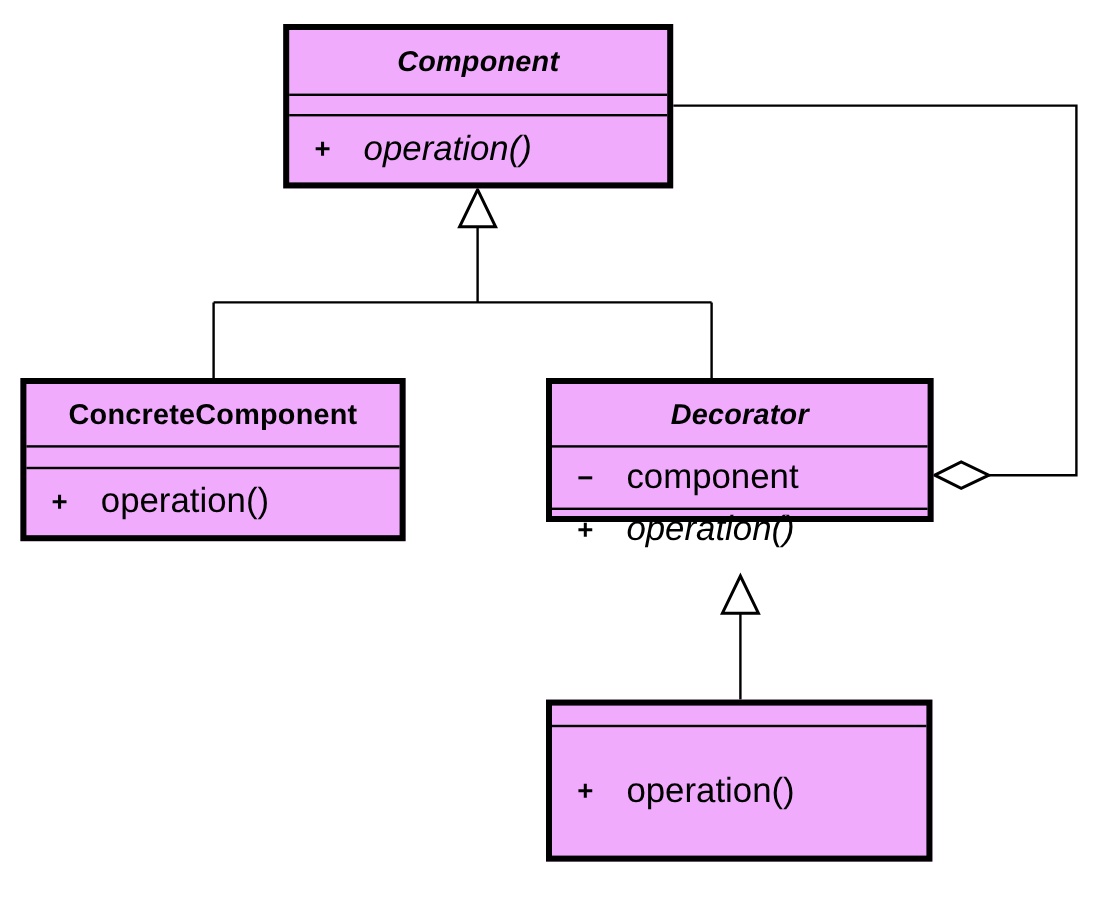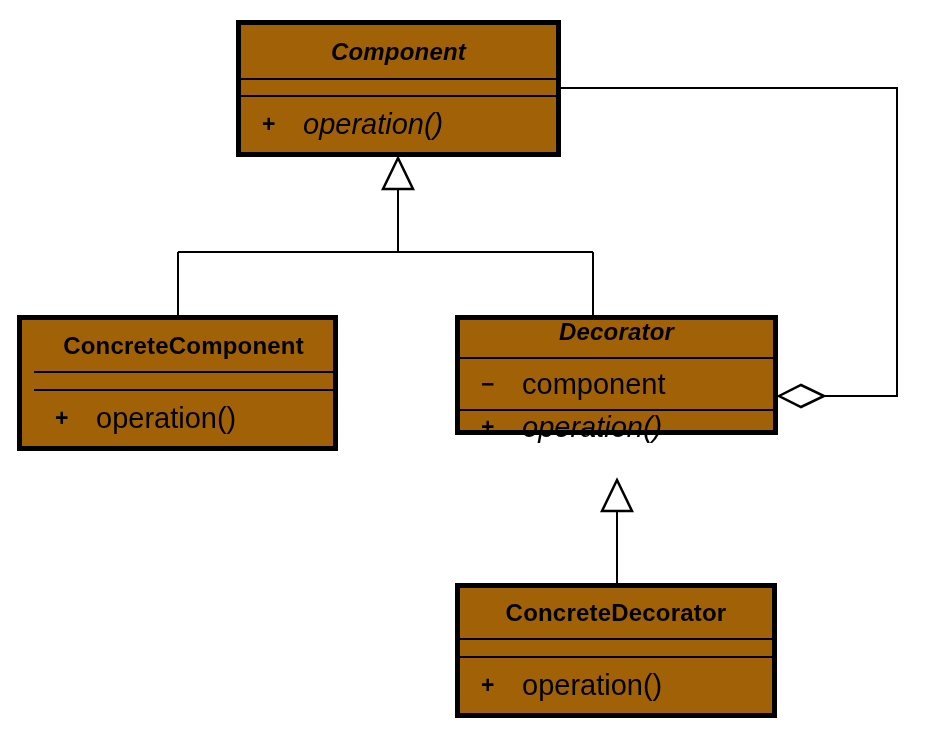--- a/index.html
+++ b/index.html
@@ -14,24 +14,23 @@
   }
   .connectors {
     position: absolute;
     left: 0; top: 0;
     width: 931px; height: 753px;
     pointer-events: none;
   }
   .uml-class {
     position: absolute;
     border: 5px solid #000000;
-    background: #a16207;
+    background: #f0abfc;
     display: flex;
     flex-direction: column;
-    justify-content: center;
   }
   .sec { border-bottom: 2px solid #000000; flex: none; }
   .sec.last { border-bottom: none; flex: 1; }
   .title-sec {
     display: flex;
     align-items: center;
     justify-content: center;
   }
   .class-name {
     font-size: 24px;
@@ -85,21 +84,21 @@
     </div>
     <div class="sec" style="height:17px;"></div>
     <div class="sec last">
       <div class="member-row">
         <span class="vis-symbol">+</span>
         <span class="member-text abstract">operation()</span>
       </div>
     </div>
   </div>
 
-  <div class="uml-class" style="left:17px; top:315px; width:321px; height:136px;padding-left:12px;">
+  <div class="uml-class" style="left:17px; top:315px; width:321px; height:136px;">
     <div class="sec title-sec" style="height:53px;">
       <span class="class-name">ConcreteComponent</span>
     </div>
     <div class="sec" style="height:18px;"></div>
     <div class="sec last">
       <div class="member-row">
         <span class="vis-symbol">+</span>
         <span class="member-text">operation()</span>
       </div>
     </div>
@@ -117,23 +116,20 @@
     </div>
     <div class="sec last">
       <div class="member-row">
         <span class="vis-symbol">+</span>
         <span class="member-text abstract">operation()</span>
       </div>
     </div>
   </div>
 
   <div class="uml-class" style="left:455px; top:583px; width:322px; height:135px;">
-    <div class="sec title-sec" style="height:52px;">
-      <span class="class-name">ConcreteDecorator</span>
-    </div>
     <div class="sec" style="height:18px;"></div>
     <div class="sec last">
       <div class="member-row">
         <span class="vis-symbol">+</span>
         <span class="member-text">operation()</span>
       </div>
     </div>
   </div>
 
 </div>

